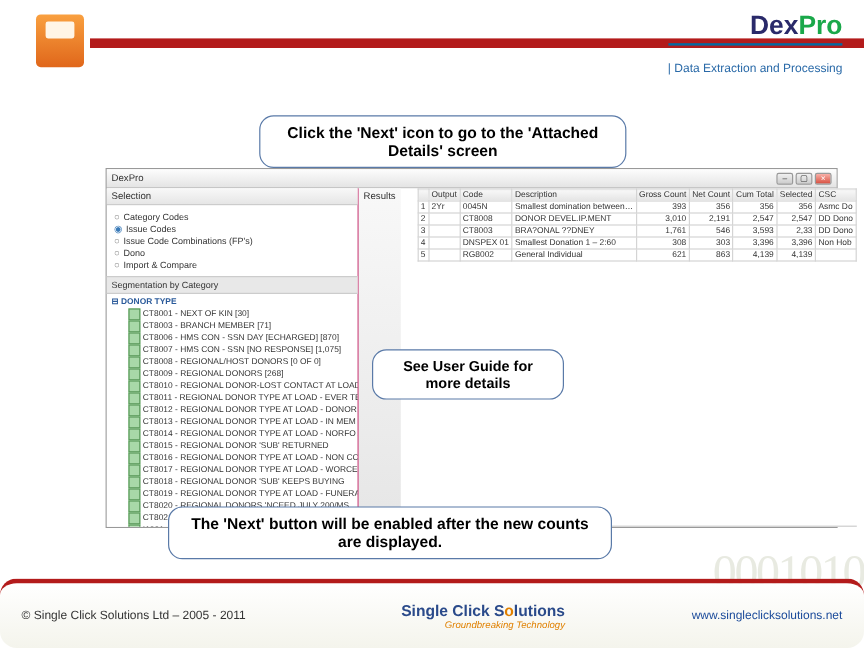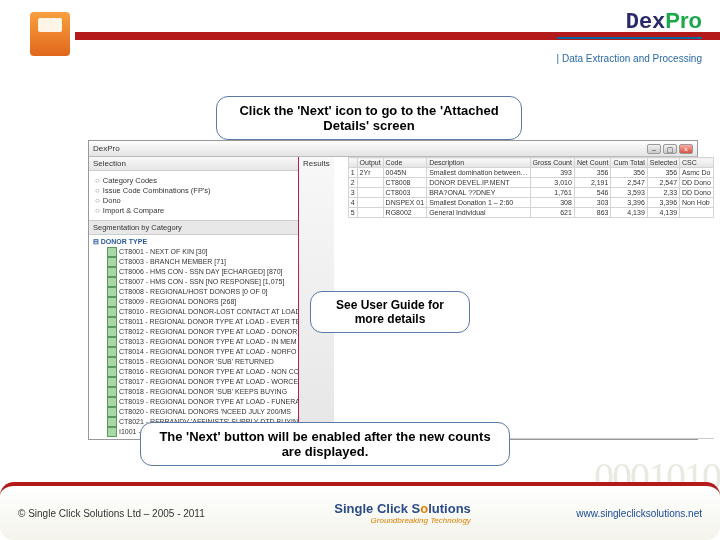--- a/index.html
+++ b/index.html
@@ -5,21 +5,21 @@
 * { box-sizing: border-box; margin: 0; padding: 0; }
 body { width: 720px; height: 540px; font-family: Arial, sans-serif; background: #fff; position: relative; overflow: hidden; }
 
 
 .hdr { position: relative; height: 62px; background: #fff; }
 .hdr .orange-cube { position: absolute; left: 30px; top: 12px; width: 40px; height: 44px; background: linear-gradient(#f9a03f,#e0671b); border-radius: 4px; }
 .hdr .orange-cube::after { content:''; position:absolute; left:8px; top:6px; width:24px; height:14px; background:#fff5e6; border-radius:2px; }
 .hdr .red-bar { position: absolute; left: 75px; right: 0; top: 32px; height: 8px; background: #b31b1b; }
 .hdr .logo-txt { position: absolute; right: 18px; top: 8px; text-align: right; }
 .hdr .logo-txt .name { font-size: 22px; font-weight: bold; }
-.hdr .logo-txt .name .dex { color: #2a2a6a; font-family: Liberation Mono, monospace; }
+.hdr .logo-txt .name .dex { color: #2a2a6a; }
 .hdr .logo-txt .name .pro { color: #1aa84a; }
 .hdr .logo-txt .tag { font-size: 10px; color: #2a6aa8; border-top: 2px solid #0369a1; padding-top: 14px; margin-top: 2px; }
 
 
 .callout { position: absolute; background: #fff; border: 1.5px solid #5a7aa8; border-radius: 12px; padding: 6px 10px; font-weight: bold; font-size: 13px; text-align: center; z-index: 5; margin-top: 16px; }
 .callout.top { left: 216px; top: 80px; width: 306px; }
 .callout.mid { left: 310px; top: 275px; width: 160px; font-size:12px; }
 .callout.bot { left: 140px; top: 406px; width: 370px; font-size:13px; }
 
 
@@ -97,20 +97,21 @@
       <span>–</span>
       <span>▢</span>
       <span class="close">×</span>
     </span>
   </div>
   <div class="app-body">
     <div class="app-left">
       <div class="panel-hdr">Selection</div>
       <div class="radios">
         <div>Category Codes</div>
+        <div class="sel">Issue Codes</div>
         <div>Issue Code Combinations (FP's)</div>
         <div>Dono</div>
         <div>Import &amp; Compare</div>
       </div>
       <div class="subhdr">Segmentation by Category</div>
       <div class="tree">
         <div class="tree-root">⊟ <span>DONOR TYPE</span></div>
         <div id="tree-items">
             <div class="tree-item">CT8001 - NEXT OF KIN  [30]</div>
             <div class="tree-item">CT8003 - BRANCH MEMBER  [71]</div>

